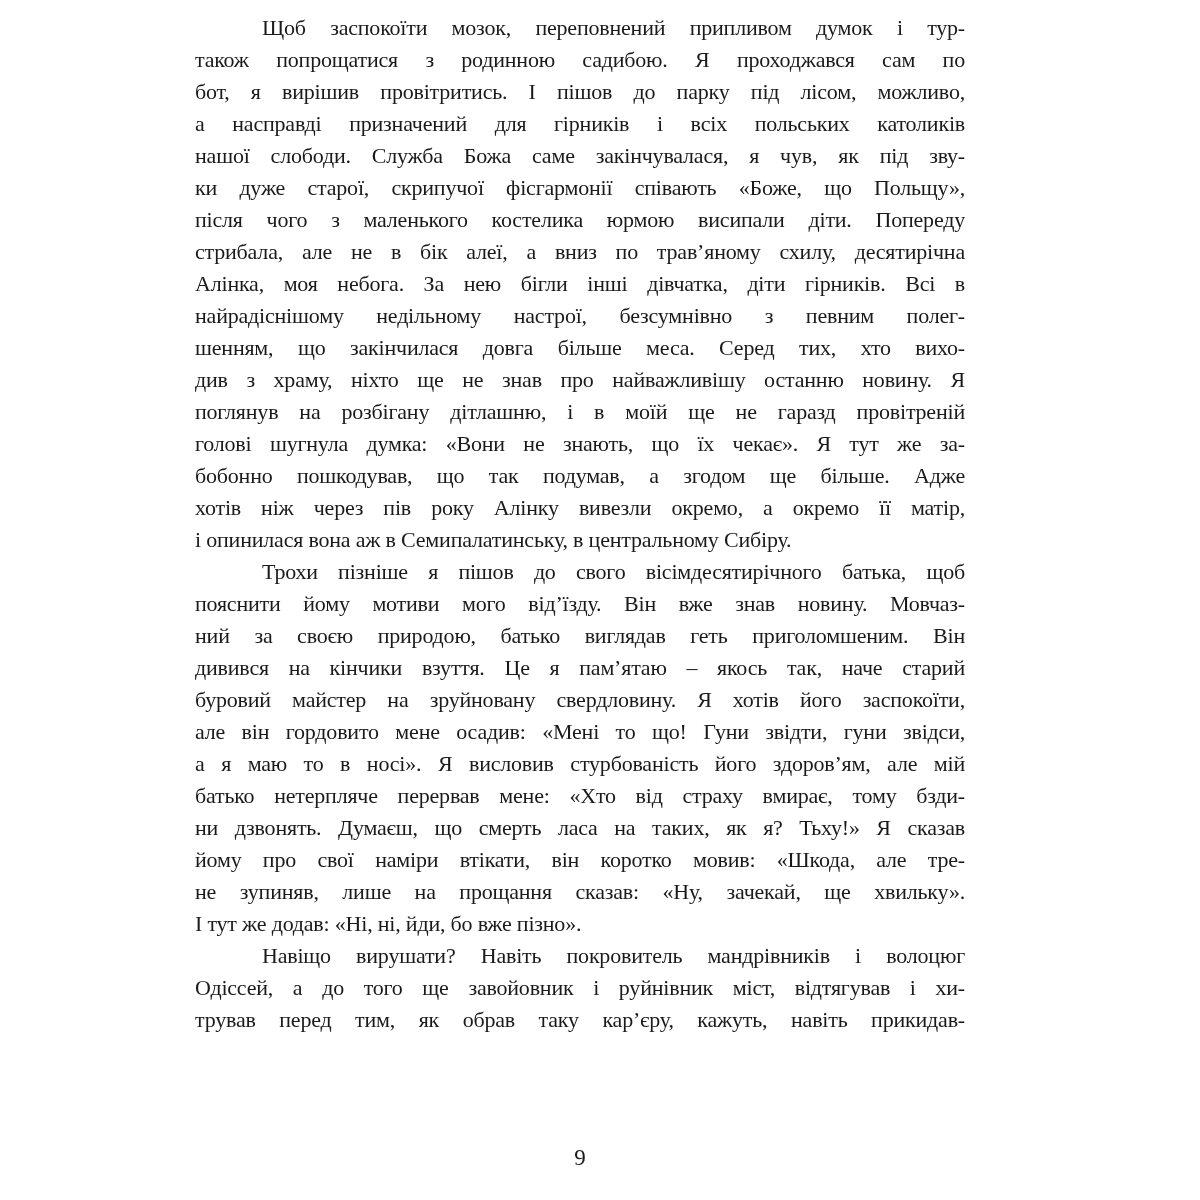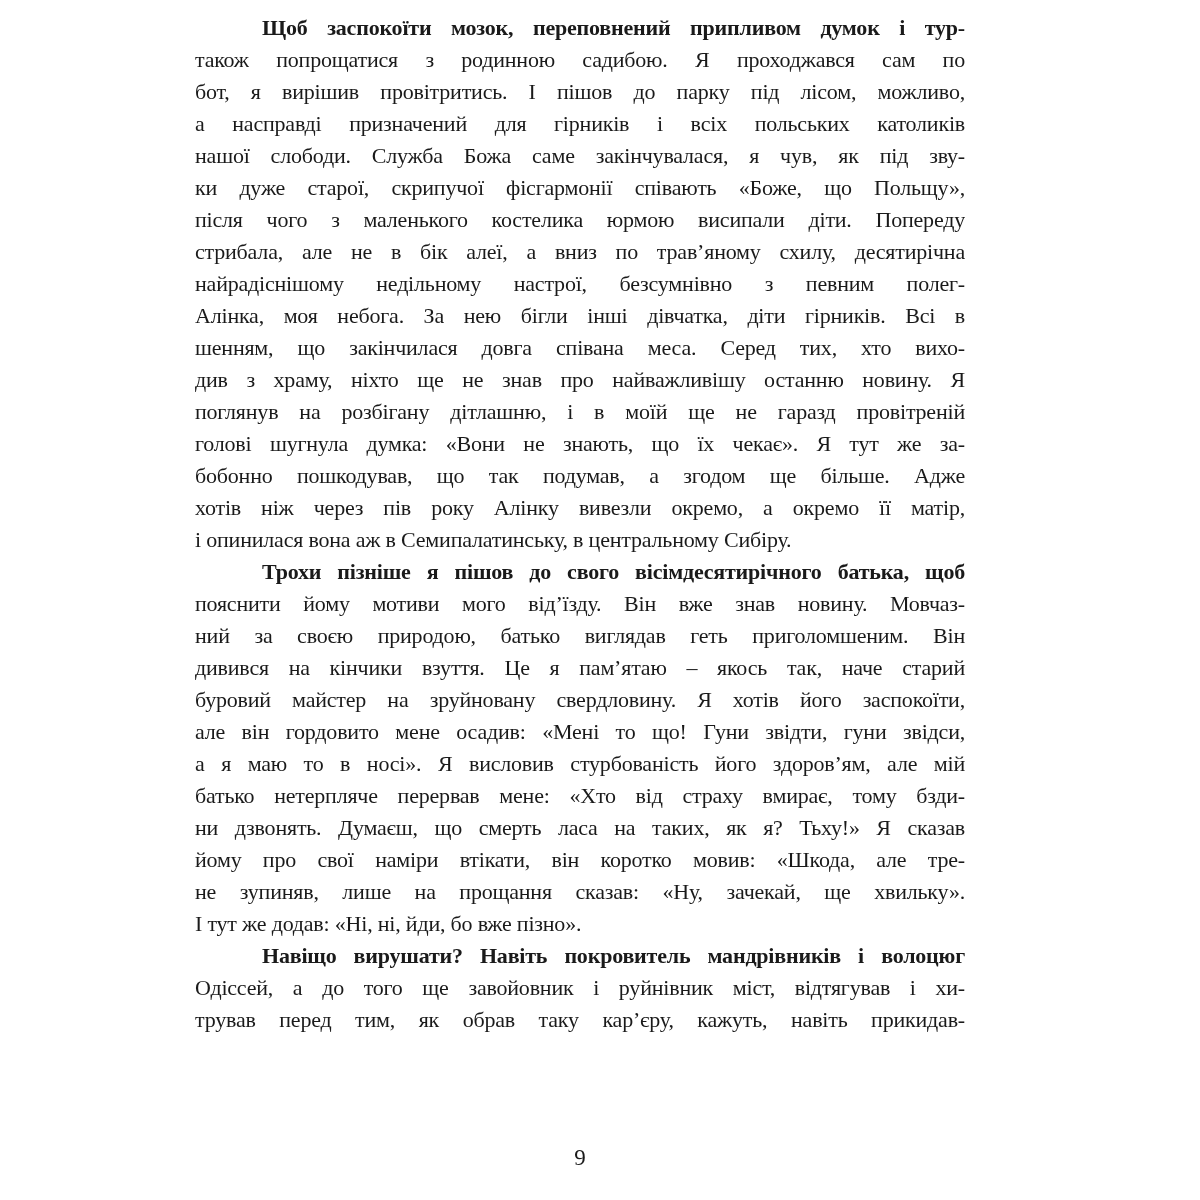--- a/index.html
+++ b/index.html
@@ -29,21 +29,20 @@
   .line {
     height: 32px;
     line-height: 32px;
     overflow: hidden;
     text-align: justify;
     text-align-last: justify;
     white-space: normal;
   }
   .line.first {
     text-indent: 67px;
-    font-weight: bold;
   }
   .line.last {
     text-align-last: left;
   }
   #page-number {
     position: absolute;
     left: 195px;
     top: 1142px;
     width: 770px;
     text-align: center;
@@ -58,23 +57,23 @@
 <div id="book-page">
   <div id="text-block">
       <div class="line first">Щоб заспокоїти мозок, переповнений припливом думок і тур-</div>
       <div class="line">також попрощатися з родинною садибою. Я проходжався сам по</div>
       <div class="line">бот, я вирішив провітритись. І пішов до парку під лісом, можливо,</div>
       <div class="line">а насправді призначений для гірників і всіх польських католиків</div>
       <div class="line">нашої слободи. Служба Божа саме закінчувалася, я чув, як під зву-</div>
       <div class="line">ки дуже старої, скрипучої фісгармонії співають «Боже, що Польщу»,</div>
       <div class="line">після чого з маленького костелика юрмою висипали діти. Попереду</div>
       <div class="line">стрибала, але не в бік алеї, а вниз по трав’яному схилу, десятирічна</div>
+      <div class="line">Алінка, моя небога. За нею бігли інші дівчатка, діти гірників. Всі в</div>
       <div class="line">найрадіснішому недільному настрої, безсумнівно з певним полег-</div>
-      <div class="line">Алінка, моя небога. За нею бігли інші дівчатка, діти гірників. Всі в</div>
-      <div class="line">шенням, що закінчилася довга співана меса. Серед тих, хто вихо-</div>
+      <div class="line">шенням, що закінчилася довга більше меса. Серед тих, хто вихо-</div>
       <div class="line">див з храму, ніхто ще не знав про найважливішу останню новину. Я</div>
       <div class="line">поглянув на розбігану дітлашню, і в моїй ще не гаразд провітреній</div>
       <div class="line">голові шугнула думка: «Вони не знають, що їх чекає». Я тут же за-</div>
       <div class="line">бобонно пошкодував, що так подумав, а згодом ще більше. Адже</div>
       <div class="line">хотів ніж через пів року Алінку вивезли окремо, а окремо її матір,</div>
       <div class="line last">і опинилася вона аж в Семипалатинську, в центральному Сибіру.</div>
       <div class="line first">Трохи пізніше я пішов до свого вісімдесятирічного батька, щоб</div>
       <div class="line">пояснити йому мотиви мого від’їзду. Він вже знав новину. Мовчаз-</div>
       <div class="line">ний за своєю природою, батько виглядав геть приголомшеним. Він</div>
       <div class="line">дивився на кінчики взуття. Це я пам’ятаю – якось так, наче старий</div>

